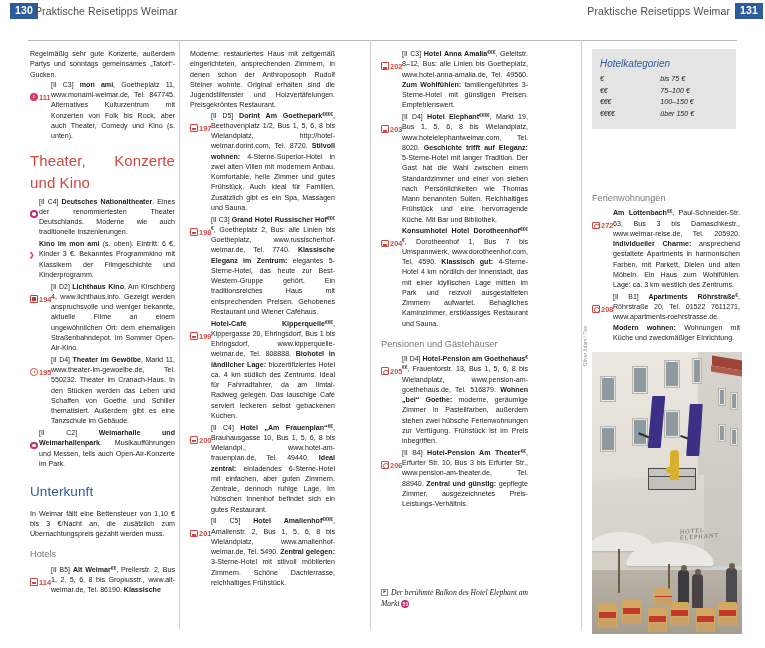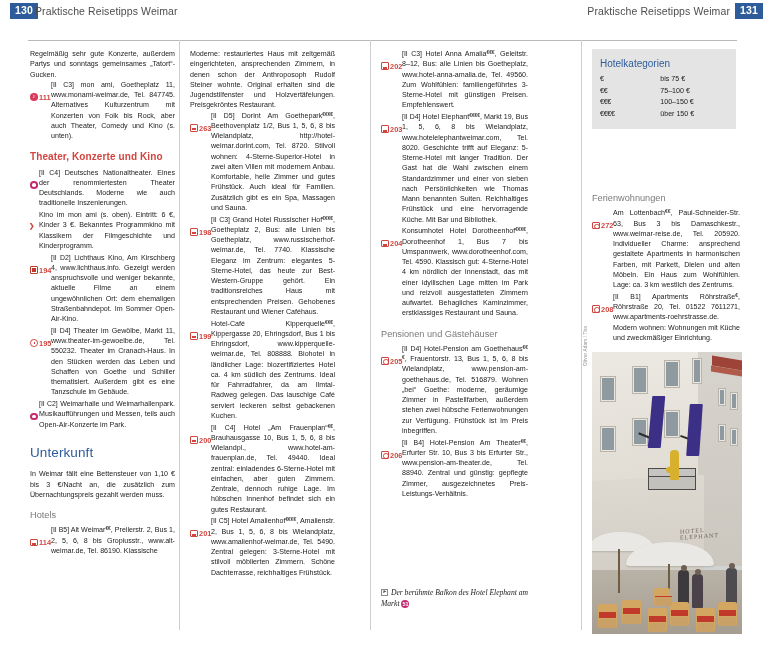--- a/index.html
+++ b/index.html
@@ -205,27 +205,27 @@
   .num {
     color: #d1453f;
     font-weight: bold;
     font-size: 7.4px;
     margin-left: 0.5px;
   }
   .grid {
     color: #1b1b1b;
     font-size: 6.9px;
   }
-  b, .bold { font-weight: normal; }
+  b, .bold { font-weight: bold; }
 
   
   .h-sub {
     color: #d1453f;
-    font-size: 10px;
-    font-weight: bold;
+    font-size: 15px;
+    font-weight: normal;
     margin: 9px 0 3px 0;
     letter-spacing: 0.1px;
   }
   .h-main {
     color: #2e5c9a;
     font-size: 13.5px;
     font-weight: normal;
     margin: 13px 0 7px 0;
     letter-spacing: 0.1px;
   }
@@ -246,20 +246,21 @@
   .infobox {
     position: absolute;
     left: 592px;
     top: 49px;
     width: 144px;
     background: #e4e4e4;
     padding: 7px 5px 9px 8px;
     font-size: 7.1px;
     line-height: 1.5;
     color: #1b1b1b;
+    font-style: italic;
   }
   .cat-table {
     width: 100%;
     border-collapse: collapse;
     margin-top: 2px;
   }
   .cat-table td {
     padding: 0.4px 0;
     font-size: 7.1px;
     vertical-align: top;
@@ -570,21 +571,21 @@
   </div>
 
 </div>
 
 <div class="col col2">
 
   <p class="para">Moderne: restauriertes Haus mit zeitgemäß eingerichteten, ansprechenden Zimmern, in denen schon der Anthroposoph Rudolf Steiner wohnte. Original erhalten sind die Jugendstilfenster und Holzvertäfelungen. Preisgekröntes Restaurant.</p>
 
   <div class="entry">
     <span class="marker">
-      <span class="icn icn-bed"></span><span class="num">263</span>
+      <span class="icn icn-bed"></span><span class="num">197</span>
     </span>
     <span class="grid">[II D5]</span>
     <b>Dorint Am Goethepark</b><span class="sup">€€€€</span><span>, Beethovenplatz 1/2, Bus 1, 5, 6, 8 bis Wielandplatz, http://hotel-weimar.dorint.com, Tel. 8720. </span><b>Stilvoll wohnen:</b><span> 4-Sterne-Superior-Hotel in zwei alten Villen mit modernem Anbau. Komfortable, helle Zimmer und gutes Frühstück. Auch ideal für Familien. Zusätzlich gibt es ein Spa, Massagen und Sauna.</span>
   </div>
 
   <div class="entry">
     <span class="marker">
       <span class="icn icn-bed"></span><span class="num">198</span>
     </span>
     <span class="grid">[II C3]</span>

